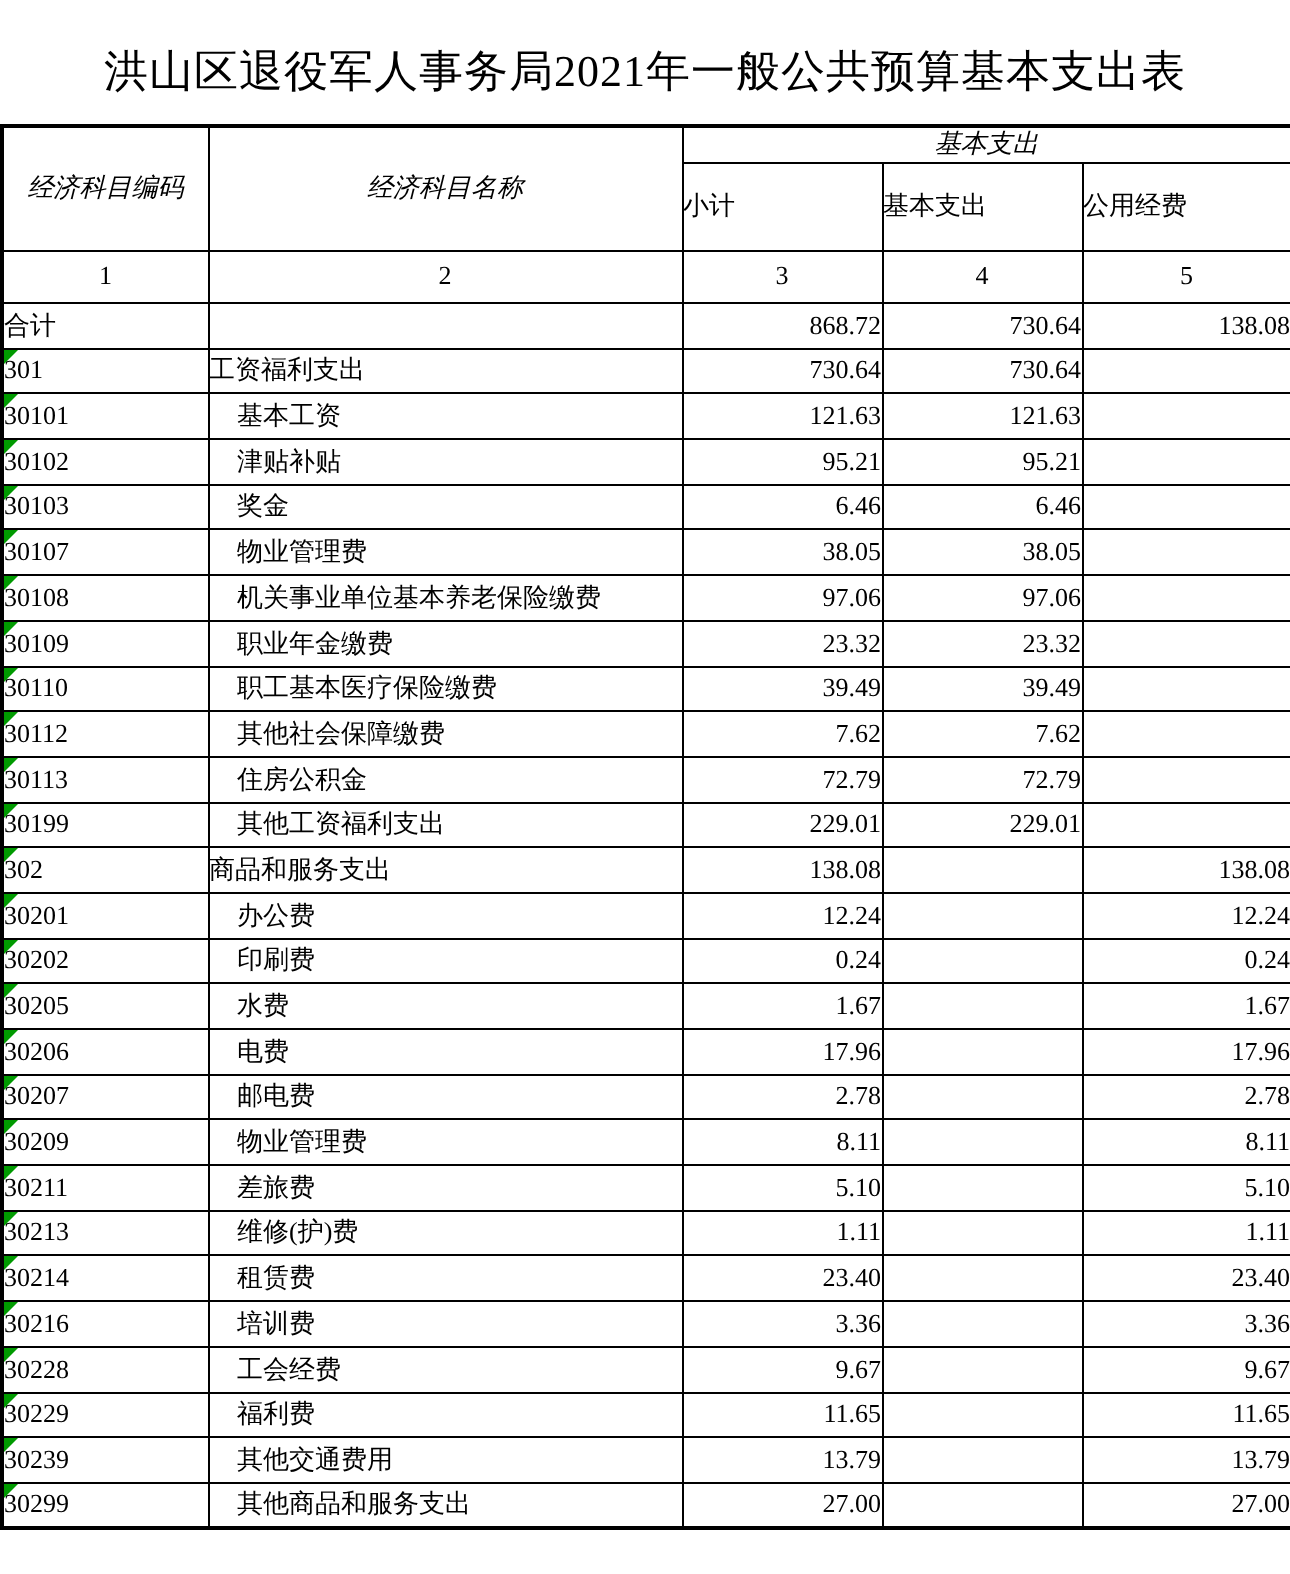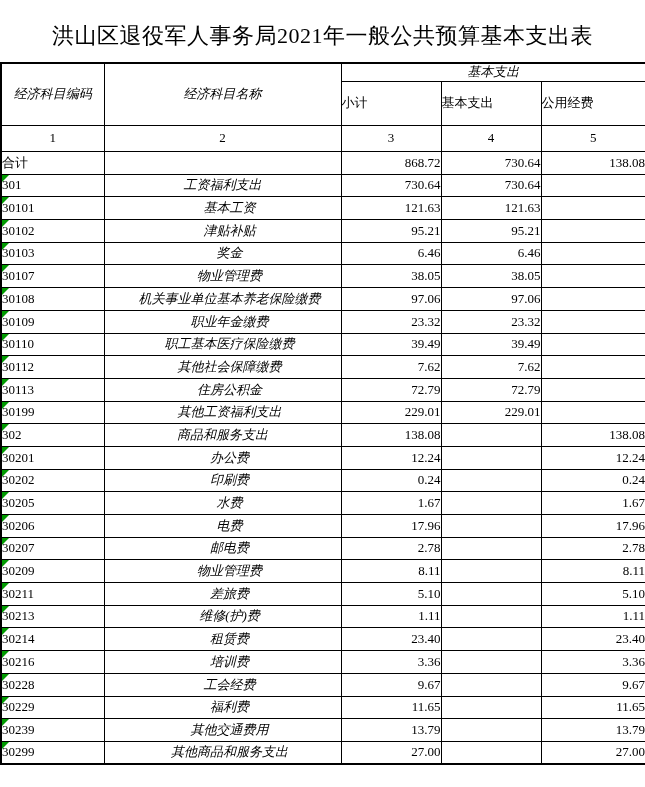--- a/index.html
+++ b/index.html
@@ -28,21 +28,21 @@
     padding:0;line-height:1.1;
     overflow:hidden;white-space:nowrap;
     vertical-align:middle;
   }
   thead tr.h1 th{height:17px;text-align:center;font-style:italic;}
   thead tr.h2 th{height:43px;text-align:left;}
   thead tr.h3 td{height:25px;text-align:center;}
   tbody tr{height:22.7px;}
   td.code-cell{position:relative;text-align:left;padding-left:2px;margin-top:41px;}
   td.code-cell.lvl2{}
-  td.name-cell{text-align:center;padding-left:3px;font-style:italic;}
+  td.name-cell{text-align:left;padding-left:3px;}
   td.name-cell.lvl2{padding-left:14px;}
   td.num-cell{text-align:right;padding-right:3px;}
   .tri{
     position:absolute;top:0;left:0;width:0;height:0;
     border-top:7px solid #009a00;border-right:7px solid transparent;
   }
 </style>
 </head>
 <body>
 

